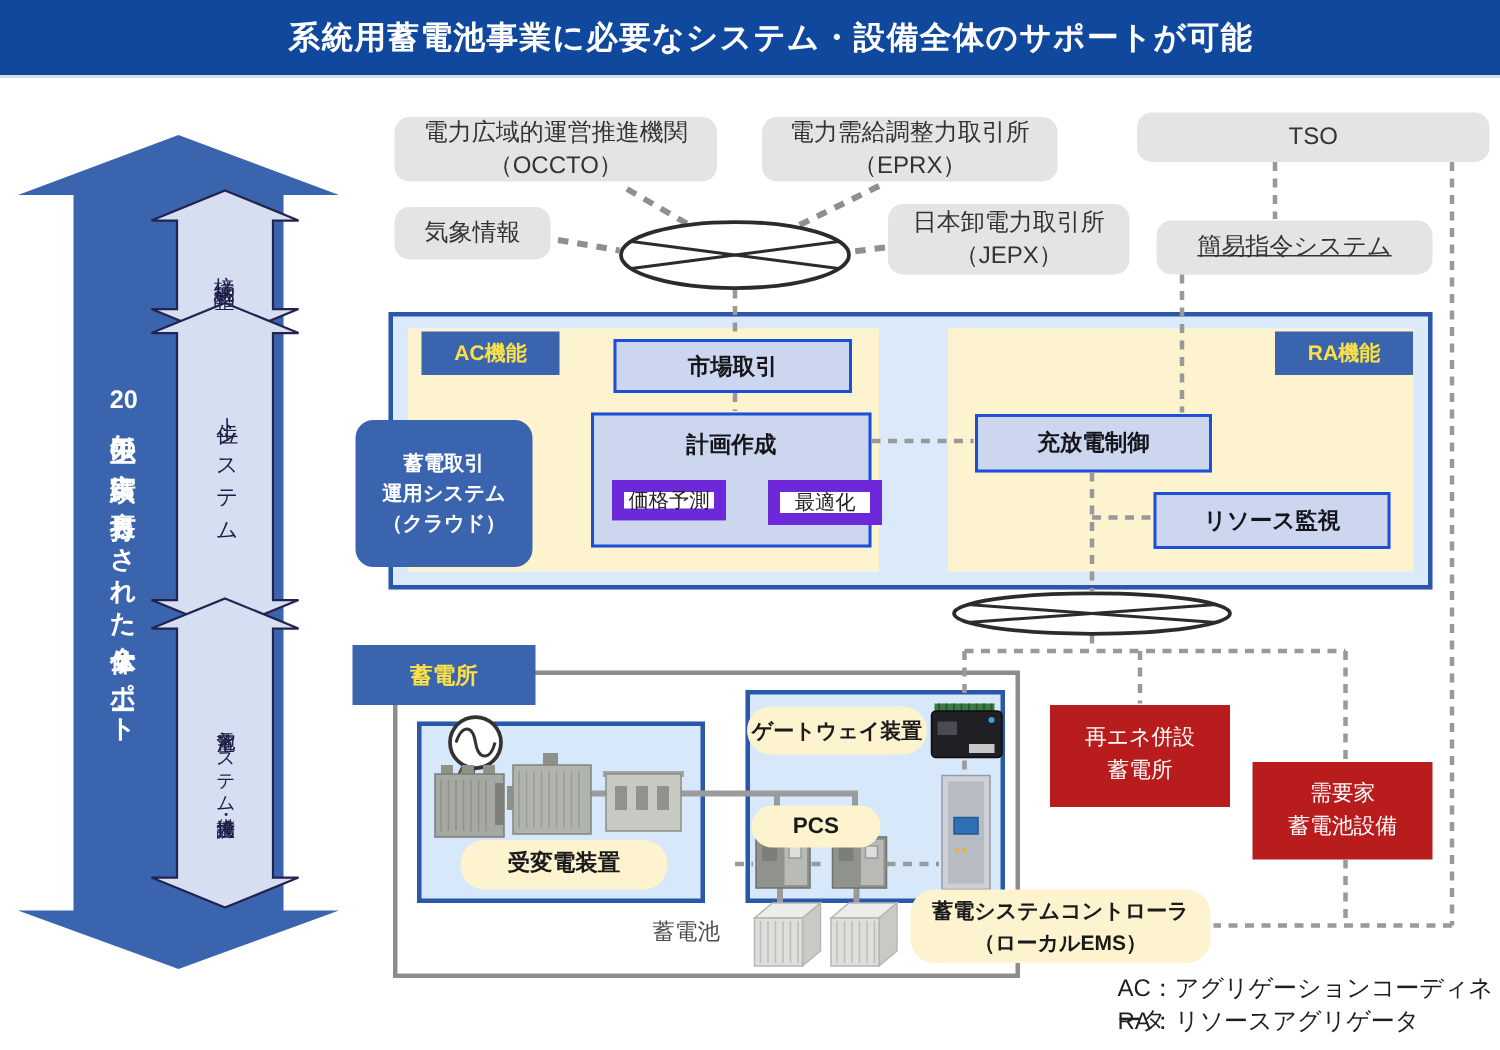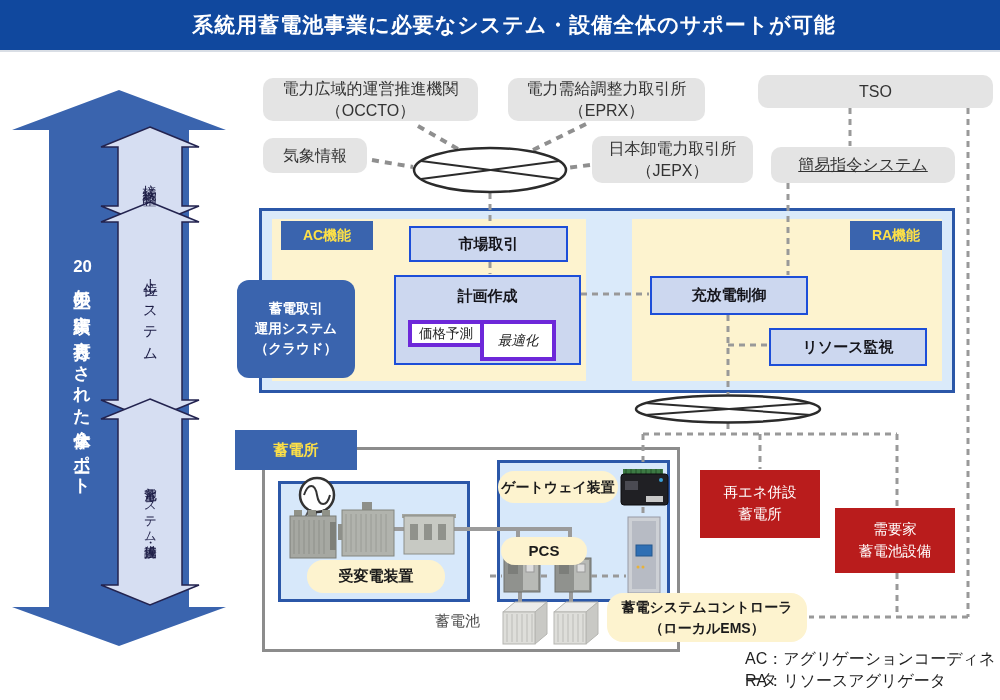--- a/index.html
+++ b/index.html
@@ -7,21 +7,21 @@
          font-family:"Liberation Sans","DejaVu Sans",sans-serif;}
   .abs{position:absolute;box-sizing:border-box;}
   .flexc{display:flex;align-items:center;justify-content:center;text-align:center;}
   .pre{white-space:pre-line;}.z2{z-index:2}.z3{z-index:3}.z6{z-index:6}
   #banner{left:0;top:0;width:1000px;height:50px;background:#10489E;z-index:5;}
   #banner .t{color:#fff;font-weight:700;font-size:21px;letter-spacing:1px;margin-left:28px;}
   .g{background:#E4E4E4;border-radius:10px;color:#333;font-size:16px;line-height:1.35;z-index:4;}
   .tag{background:#3A64AE;color:#fde047;font-weight:700;font-size:14px;z-index:4;}
   .panel{z-index:1;}
   .mod{background:#CCD7EF;border:2px solid #1d4ed8;color:#15151b;font-weight:700;font-size:15px;z-index:4;}
-  .wbox{background:#fff;border:4px solid #6d28d9;color:#222;font-size:13.5px;z-index:4;}
+  .wbox{background:#fff;border:8px solid #6d28d9;color:#222;font-size:13.5px;z-index:4;}
   .cream{background:#FDF3CF;color:#1b1b1b;font-weight:700;font-size:15px;z-index:4;line-height:1.5;border-radius:16px;}
   .gsolid{background:#b91c1c;color:#fff;font-size:14.5px;line-height:1.5;z-index:4;}
   .vtext{writing-mode:vertical-rl;text-orientation:upright;}
   .tcu{text-combine-upright:all;}
   .arrowlabel{color:#fff;font-weight:700;font-size:17px;letter-spacing:2px;z-index:4;}
   .layerlabel{color:#1d1d46;z-index:4;}
   svg{display:block;}
   .legendline{color:#1f1f1f;font-size:16px;z-index:4;}
 </style>
 </head>
@@ -65,21 +65,21 @@
 
   <div class="abs flexc tag" style="left:281px;top:221px;width:92px;height:29px;">AC機能</div>
   <div class="abs flexc tag" style="left:850px;top:221px;width:92px;height:29px;">RA機能</div>
 
   <div class="abs flexc mod" style="left:409px;top:226px;width:159px;height:36px;">市場取引</div>
 
   <div class="abs mod" style="left:394px;top:275px;width:187px;height:90px;">
     <div class="abs flexc" style="left:0;top:9px;width:183px;height:20px;">計画作成</div>
   </div>
   <div class="abs flexc wbox" style="left:408px;top:320px;width:76px;height:27px;">価格予測</div>
-  <div class="abs flexc wbox" style="left:480px;top:320px;width:76px;height:41px;font-style:italic;">最適化</div>
+  <div class="abs flexc wbox" style="left:512px;top:320px;width:76px;height:30px;">最適化</div>
 
   <div class="abs flexc mod" style="left:650px;top:276px;width:158px;height:39px;">充放電制御</div>
   <div class="abs flexc mod" style="left:769px;top:328px;width:158px;height:38px;">リソース監視</div>
 
   <div class="abs flexc pre" style="left:237px;top:280px;width:118px;height:98px;background:#3A64AE;border-radius:12px;color:#fff;font-weight:700;font-size:13.5px;line-height:1.5;z-index:4;text-align:center;">蓄電取引
 運用システム
 （クラウド）</div>
 
   <div class="abs panel" style="left:262px;top:447px;width:418px;height:205px;background:#fff;border:3px solid #8C8C8C;"></div>
   <div class="abs flexc tag" style="left:235px;top:430px;width:122px;height:40px;font-size:15px;">蓄電所</div>

